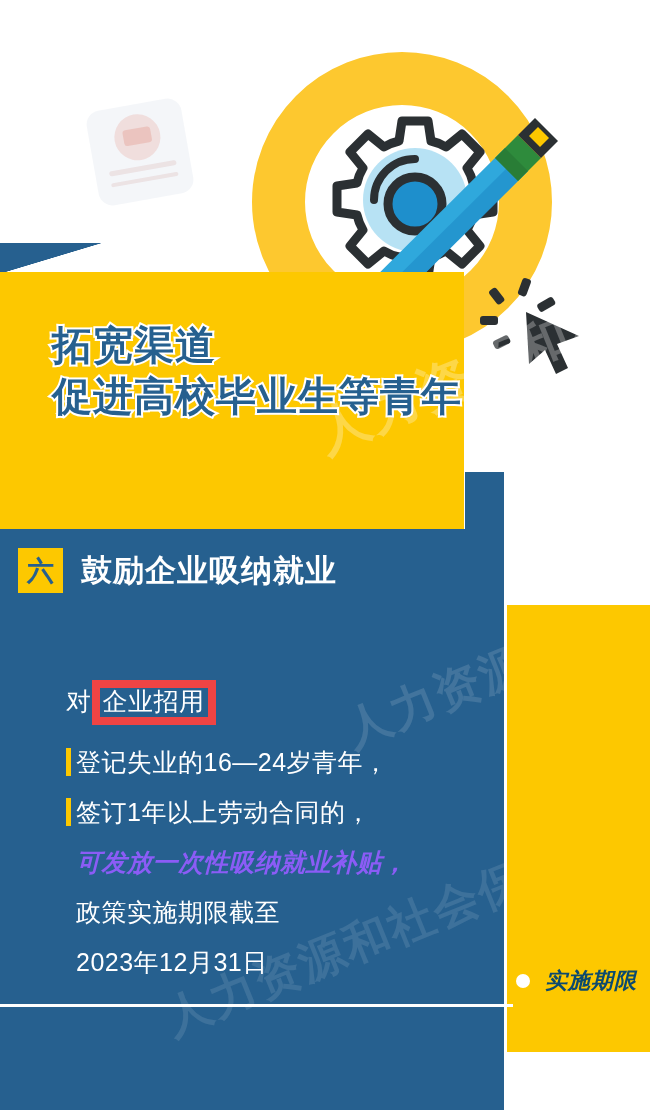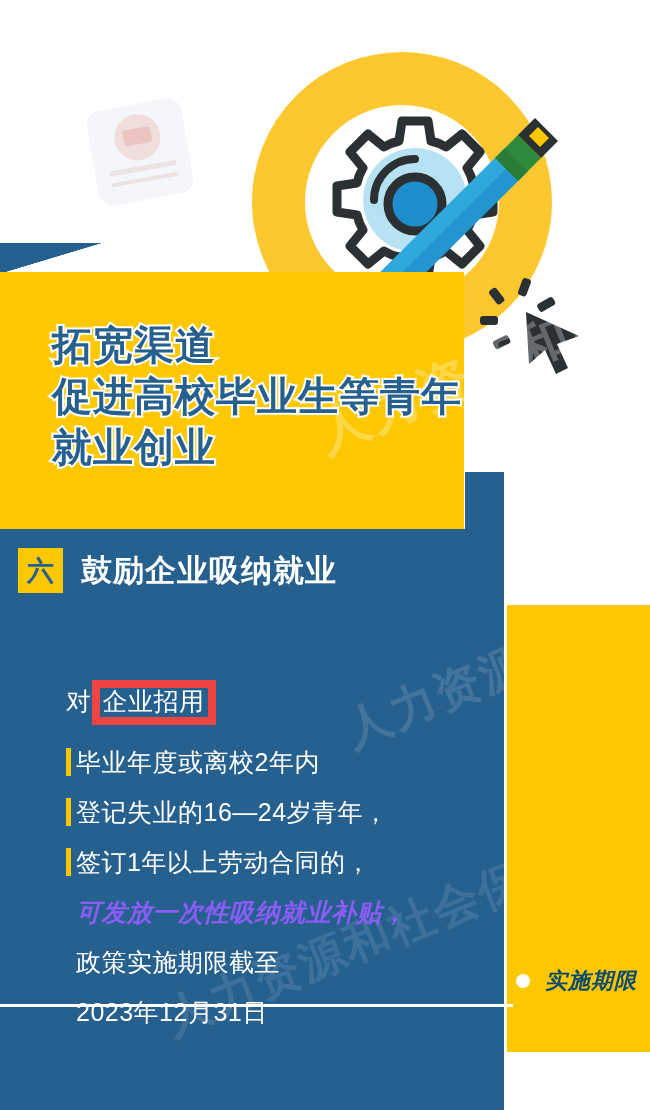--- a/index.html
+++ b/index.html
@@ -230,37 +230,35 @@
   </div>
 
   <div class="tri-left-b"></div>
 
   <div class="title-panel"></div>
   <div class="wm dark" style="left:300px; top:300px; font-size:52px; transform:rotate(-22deg); color:rgba(255,255,255,0.28);">人力资源和社会保障部</div>
 
   <div class="title-block">
     <div class="title-line">拓宽渠道</div>
     <div class="title-line">促进高校毕业生等青年</div>
-    <div class="title-line">就业创业</div>
   </div>
 
   <div class="blue-panel" style="left:465px; top:472px; width:39px; height:58px;"></div>
   <div class="blue-panel-lower"></div>
 
   <div class="wm" style="left:330px; top:612px; font-size:46px; transform:rotate(-22deg);">人力资源和社会保障部</div>
   <div class="wm" style="left:150px; top:900px; font-size:46px; transform:rotate(-22deg); color:rgba(255,255,255,0.11);">人力资源和社会保障部</div>
 
   <div class="sec-head">
     <div class="sec-num">六</div>
     <div class="sec-title">鼓励企业吸纳就业</div>
   </div>
 
   <div class="body-block">
     <div class="body-line first"><span>对</span><span class="hl-box">企业招用</span></div>
-    <div class="body-line bar">毕业年度或离校2年内</div>
     <div class="body-line bar">登记失业的16—24岁青年，</div>
     <div class="body-line bar">签订1年以上劳动合同的，</div>
     <div class="body-line accent">可发放一次性吸纳就业补贴，</div>
     <div class="body-line">政策实施期限截至</div>
     <div class="body-line num">2023年12月31日</div>
   </div>
 
   <div class="right-yellow"></div>
   <div class="impl-rule"></div>
   <div class="impl-badge">

